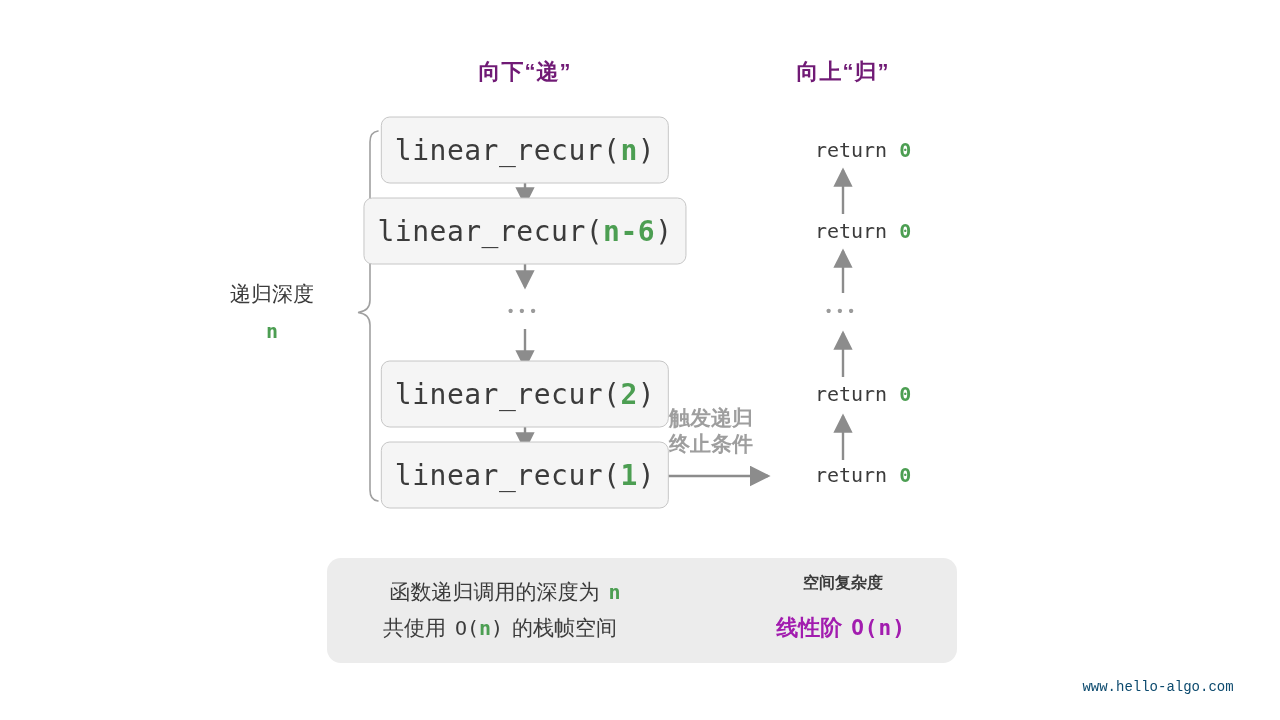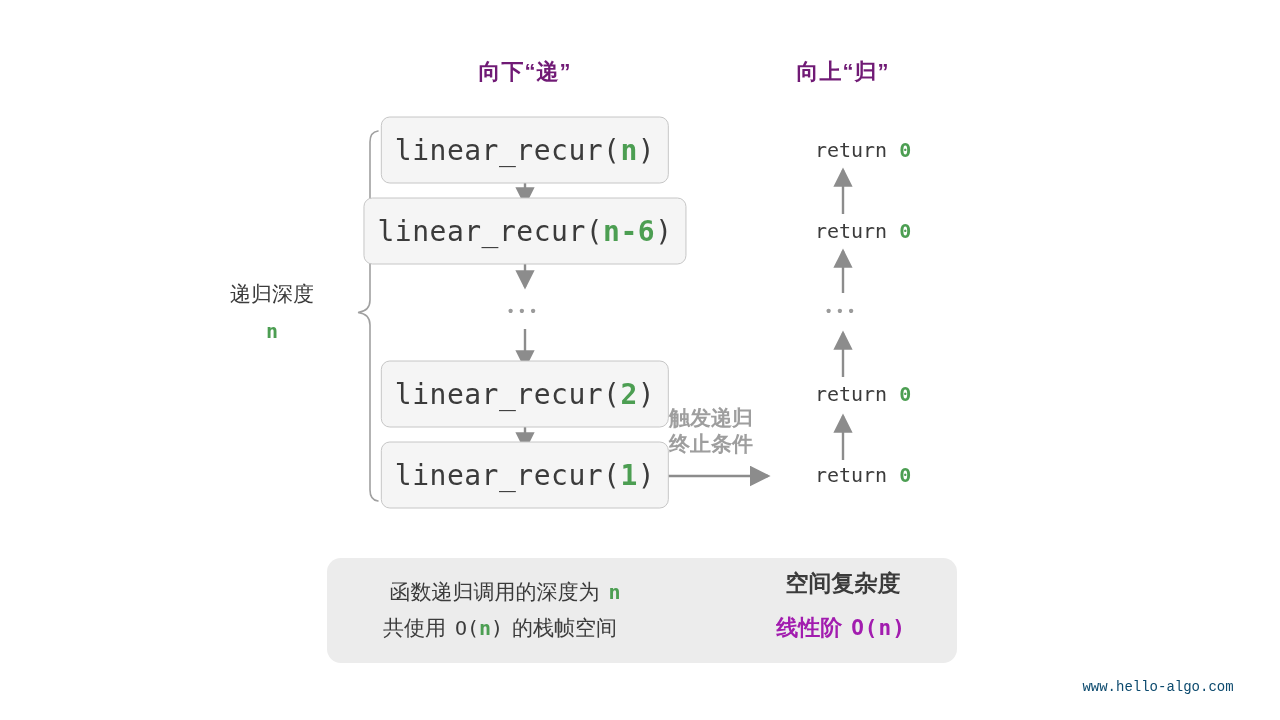--- a/index.html
+++ b/index.html
@@ -25,21 +25,21 @@
   .depth-label{font-size:21px;color:#3c3c3c;text-align:right;}
   .depth-n{font-family:"DejaVu Sans Mono","Liberation Mono",monospace;
            font-size:20px;font-weight:700;color:#4c9e52;text-align:center;}
 
   .trigger-label{font-size:21px;font-weight:700;color:#9e9e9e;text-align:right;line-height:26px;}
 
   .summary-box{background:#ececec;border-radius:14px;}
   .summary-line{font-size:21px;color:#3b3b3b;white-space:nowrap;}
   .summary-line .mono{font-family:"DejaVu Sans Mono","Liberation Mono",monospace;font-size:20px;}
   .gap-l{margin-left:9px;} .gap-r{margin-right:9px;}
-  .summary-title{font-size:23px;font-weight:700;color:#3b3b3b;}
+  .summary-title{font-size:16px;font-weight:700;color:#3b3b3b;}
   .summary-value{font-size:22px;font-weight:700;color:#a21caf;white-space:nowrap;}
   .summary-value .mono{font-family:"DejaVu Sans Mono","Liberation Mono",monospace;
                        font-size:21px;font-weight:700;letter-spacing:1px;}
 
   .watermark{font-family:Liberation Mono, monospace;
              font-size:14px;color:#0c4a6e;}
 </style>
 </head>
 <body>
 

